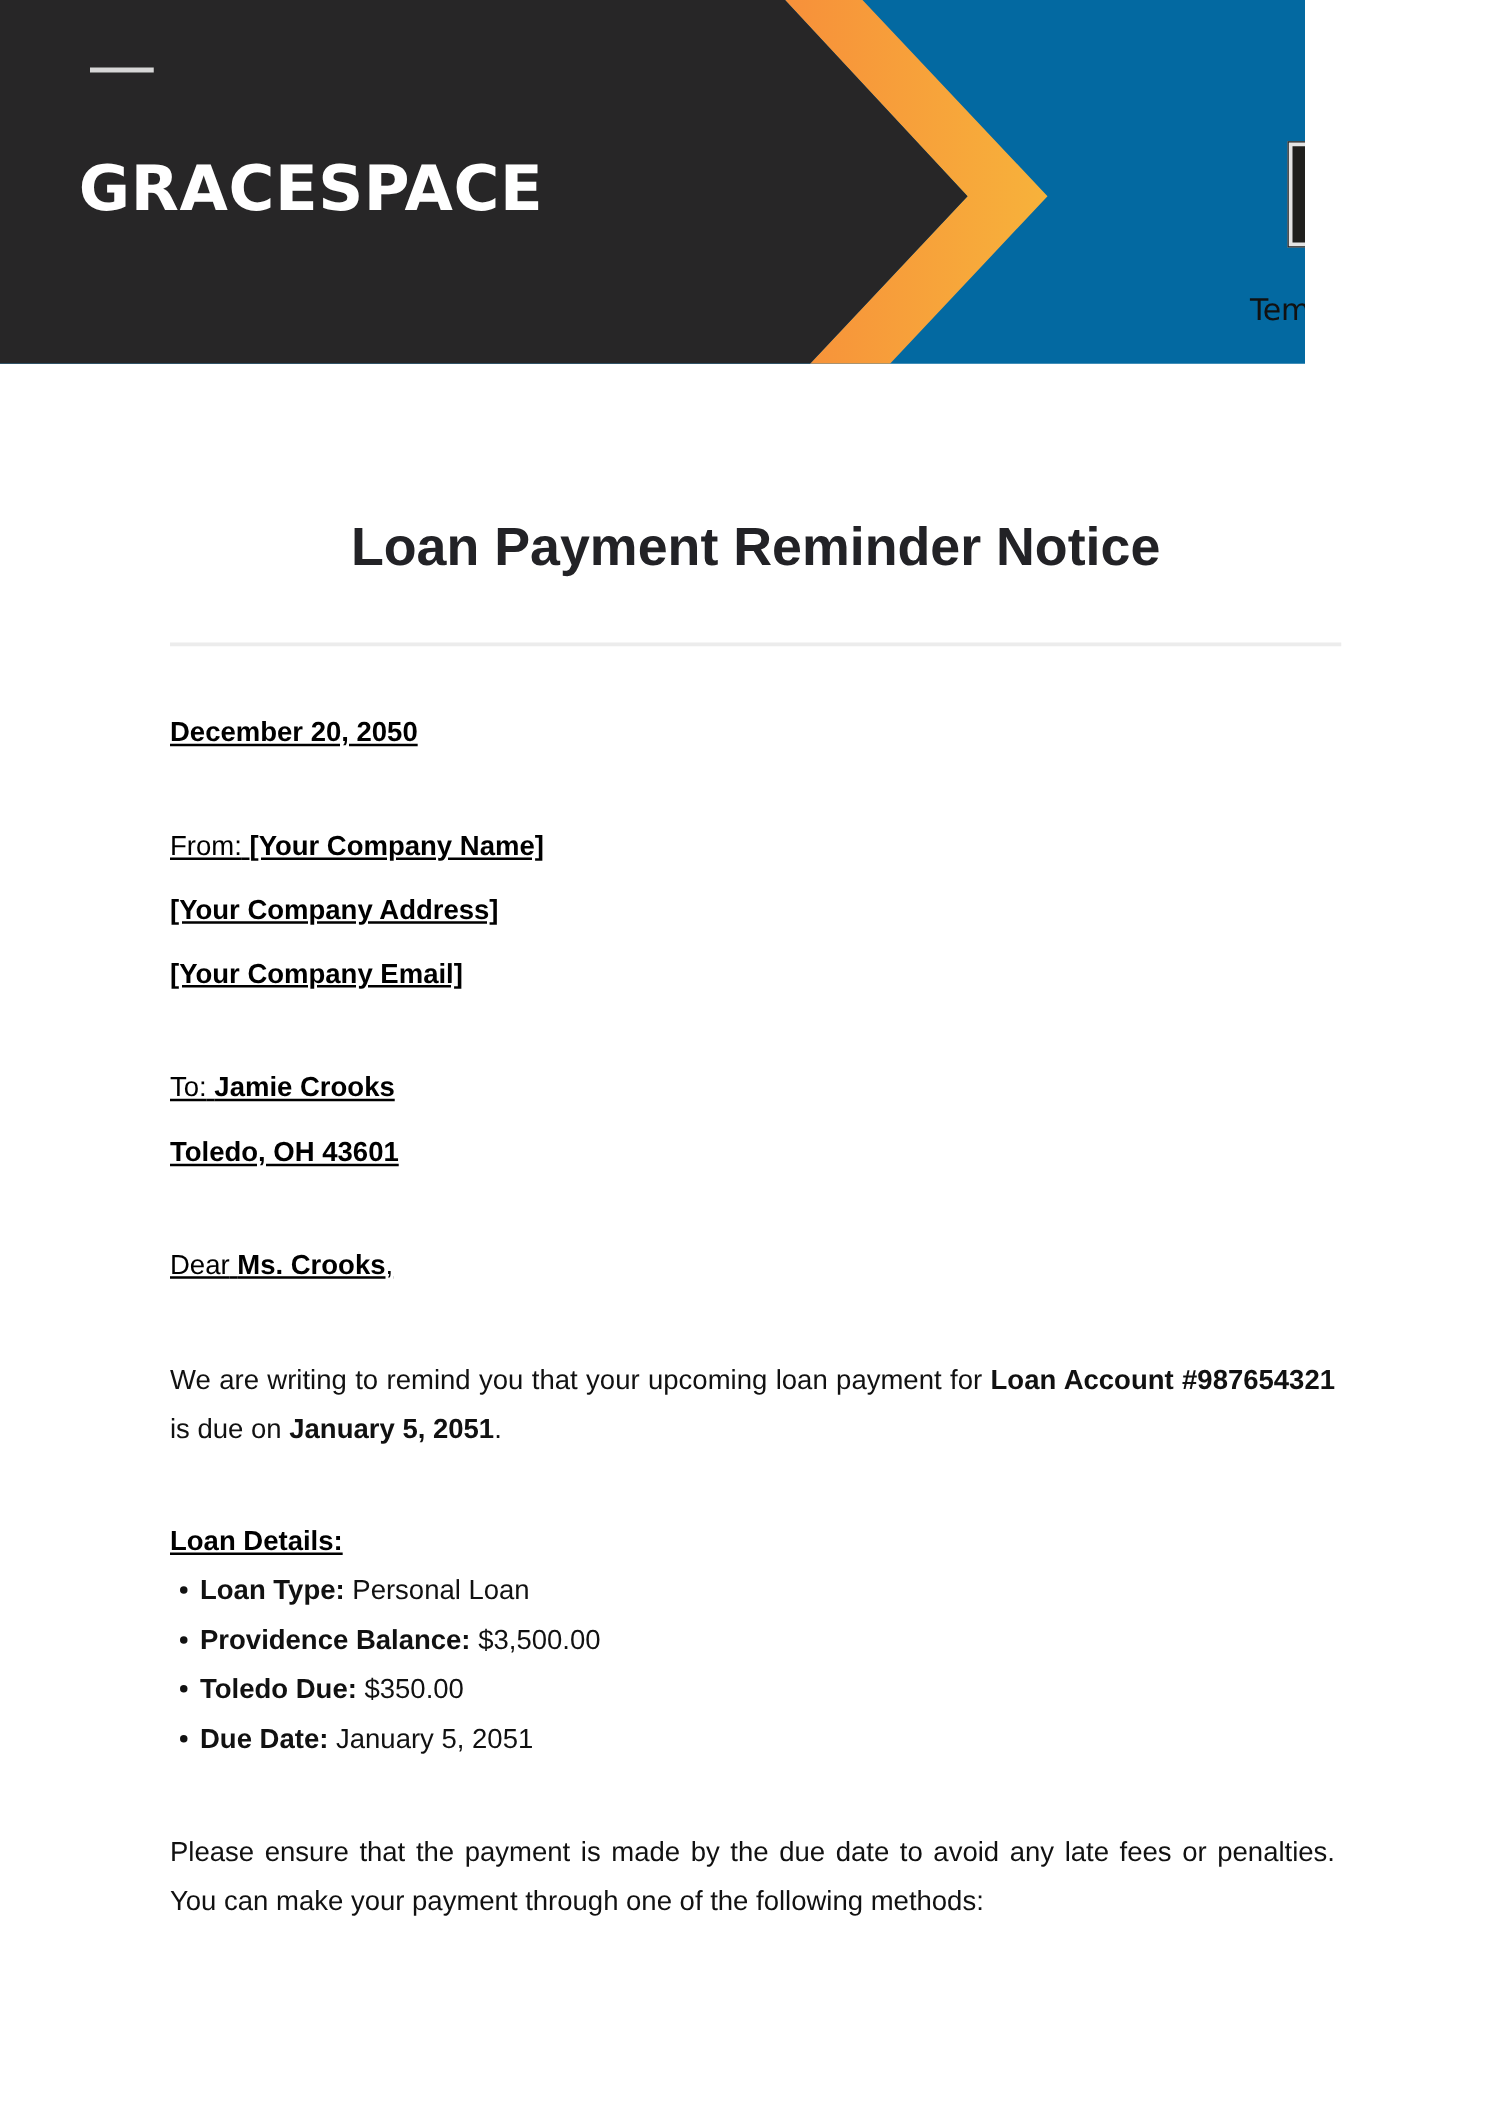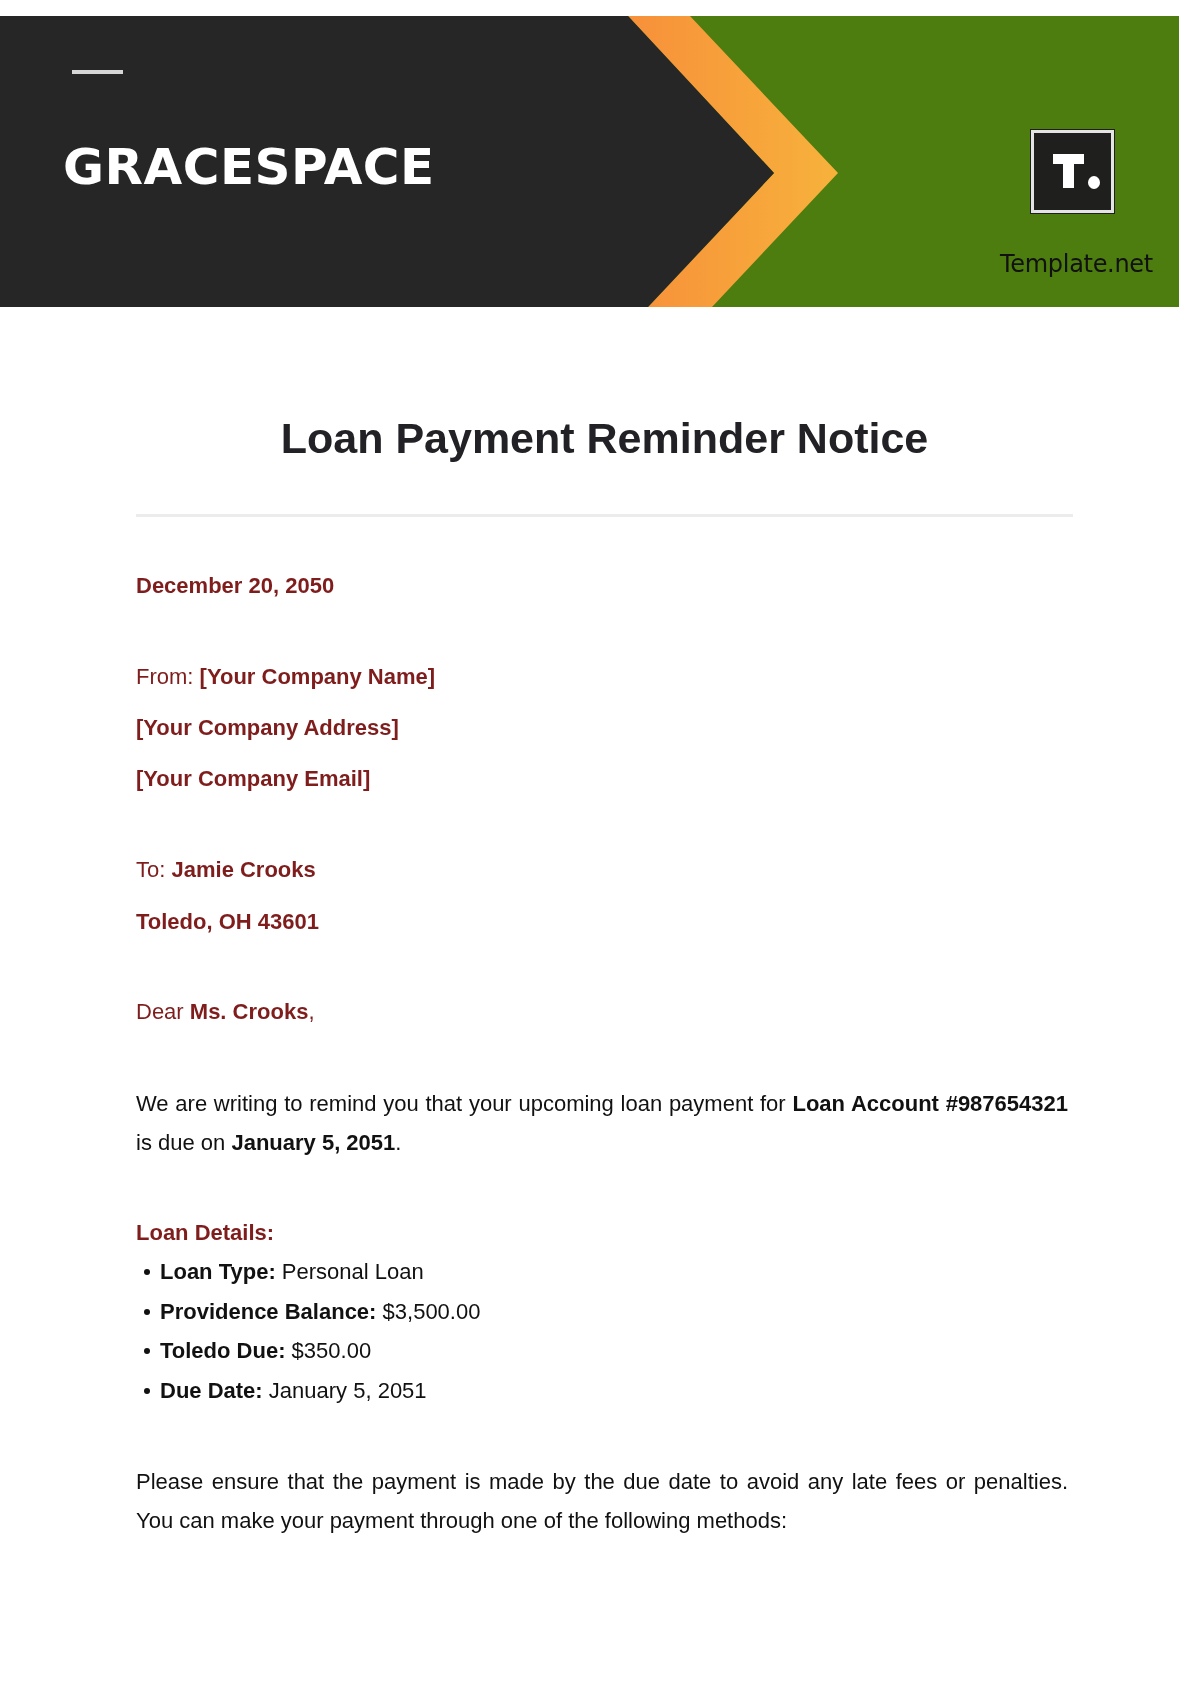--- a/index.html
+++ b/index.html
@@ -1,35 +1,35 @@
 <!DOCTYPE html>
 <html><head>
 <meta charset="utf-8">
 <style>
   html, body { margin: 0; padding: 0; }
   body {
     width: 1200px; height: 1696px; background: #ffffff; position: relative; overflow: hidden;
     font-family: "Liberation Sans", "DejaVu Sans", sans-serif; color: #111;
   }
-  .header { position: absolute; left: 0; top: 0; width: 1179px; height: 291px; background: #4d7c0f; overflow: hidden; margin-top: 16px; }
+  .header { position: absolute; left: 0; top: 0; width: 1044px; height: 291px; background: #0369a1; overflow: hidden; }
   .header svg.shapes { position: absolute; left: 0; top: 0; }
   .accent-bar { position: absolute; left: 72px; top: 54px; width: 51px; height: 4px; background: #d6d6d6; }
   .brand { position: absolute; left: 63px; top: 126px; font-size: 50px; font-weight: 700; color: #ffffff; letter-spacing: 0.5px; line-height: 1; font-family: "DejaVu Sans", sans-serif; }
   .contact { position: absolute; left: 63px; top: 233px; font-size: 19.5px; color: #f2f2f2; line-height: 1.2; white-space: nowrap; font-family: "DejaVu Sans", sans-serif; letter-spacing: -0.3px; }
   .logo { position: absolute; left: 1030px; top: 113px; width: 85px; height: 85px; box-sizing: border-box; border: 1.5px solid #1f1f1f; padding: 3px; background: #e4e4e4; }
   .logo-inner { width: 100%; height: 100%; background: #1f1f1d; position: relative; }
   .logo-t-bar { position: absolute; left: 19px; top: 21px; width: 31px; height: 10px; background: #fff; }
   .logo-t-stem { position: absolute; left: 29px; top: 21px; width: 11px; height: 34px; background: #fff; }
   .logo-dot { position: absolute; left: 54px; top: 43px; width: 12px; height: 13px; border-radius: 50%; background: #fff; }
   .logo-caption { position: absolute; left: 1000px; width: 140px; top: 234px; text-align: center; font-size: 24px; color: #111; font-family: "DejaVu Sans", sans-serif; letter-spacing: -0.3px; }
 
   .title { position: absolute; left: 0; width: 1209px; top: 413px; text-align: center; font-size: 43px; font-weight: 700; color: #222226; line-height: 1.2; }
   .divider { position: absolute; left: 136px; top: 514px; width: 937px; height: 3px; background: #ececec; }
 
-  .line { position: absolute; left: 136px; font-size: 22px; line-height: 1.2; color: #7f1d1d; white-space: nowrap; }
+  .line { position: absolute; left: 136px; font-size: 22px; line-height: 1.2; color: #000000; white-space: nowrap; text-decoration: underline; }
   .b { font-weight: 700; }
   .para { position: absolute; left: 136px; width: 932px; font-size: 22px; line-height: 39px; text-align: justify; text-align-last: left; color: #111; }
   .list { position: absolute; left: 136px; top: 1252px; margin: 0; padding: 0; list-style: none; }
   .list li { font-size: 22px; line-height: 39.5px; position: relative; padding-left: 24px; white-space: nowrap; }
   .list li .bullet { position: absolute; left: 8px; top: 17px; width: 6px; height: 6px; border-radius: 50%; background: #111; }
 </style>
 </head>
 <body>
 
 <div class="header">

